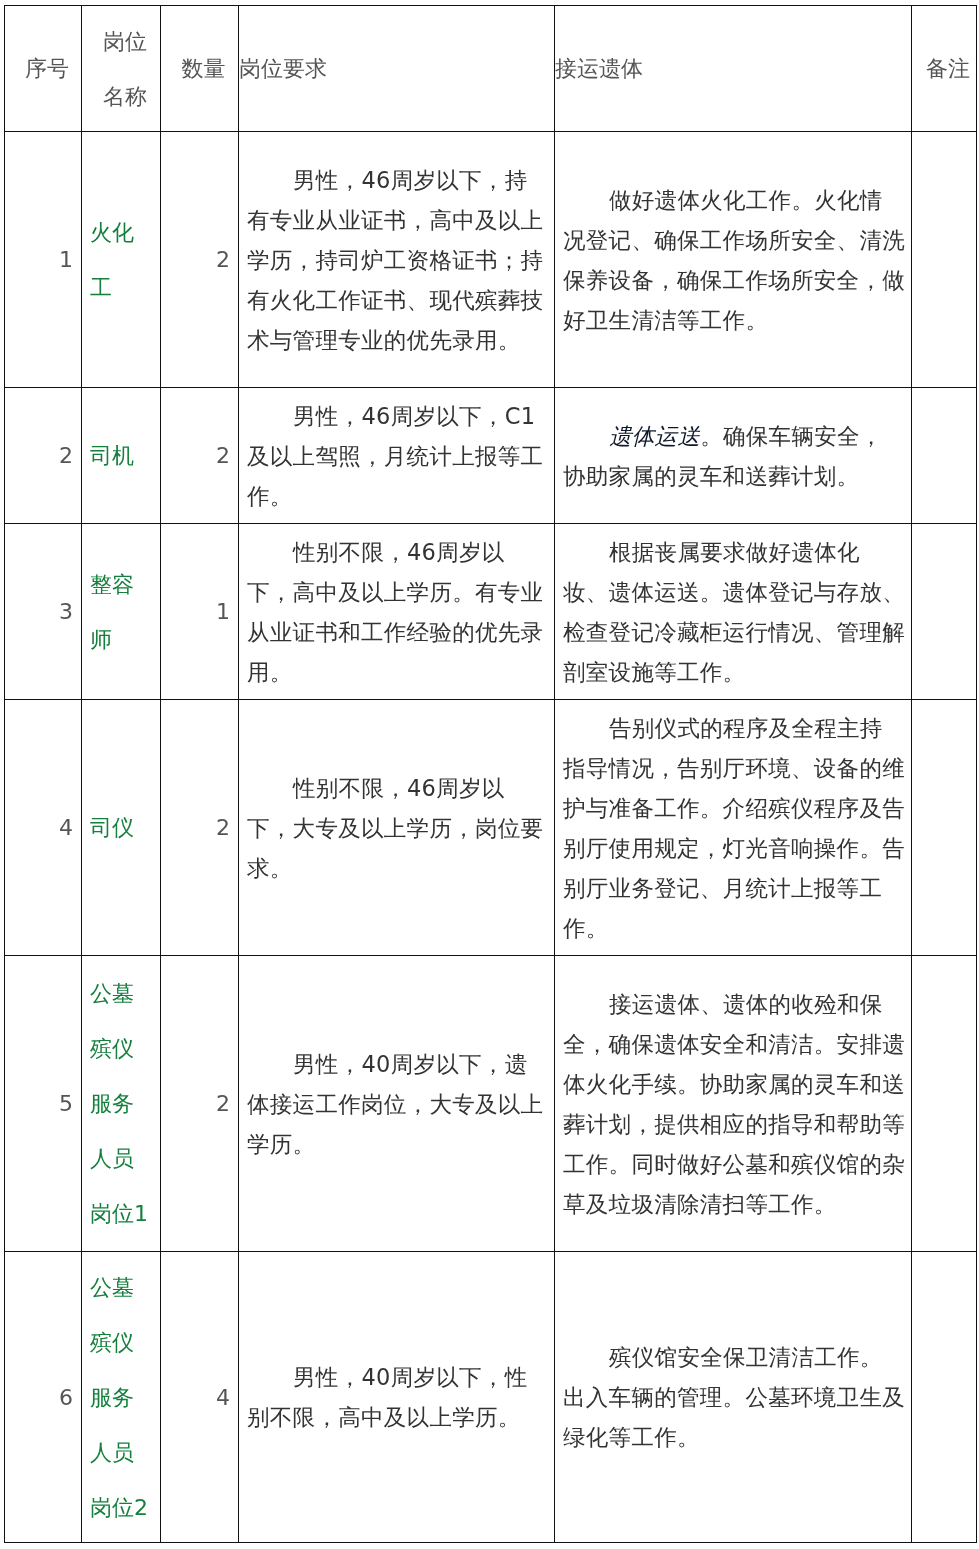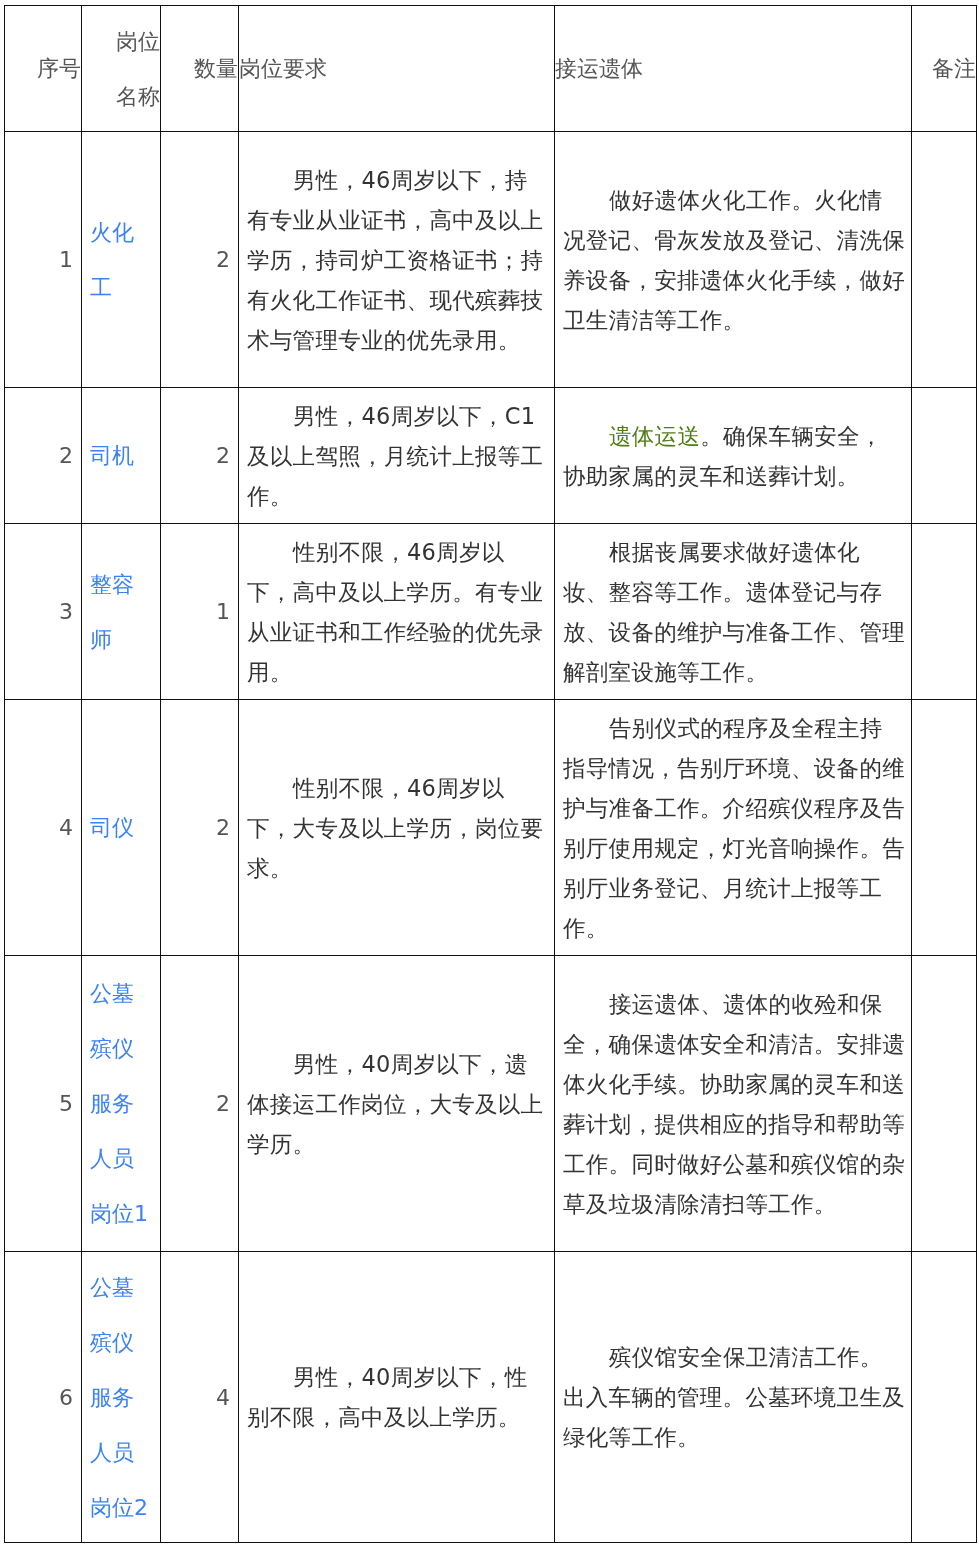--- a/index.html
+++ b/index.html
@@ -42,45 +42,45 @@
   tr.r4 { height: 256px; }
   tr.r5 { height: 296px; }
   tr.r6 { height: 291px; }
 
   .hcell {
     font-size: 22px;
     color: #555;
     line-height: 55px;
   }
   .hcell.center { text-align: left; }
-  .hcell.left { text-align: right; padding-left: 8px; }
+  .hcell.left { text-align: center; padding-left: 8px; }
 
   .seq, .qty {
     text-align: right;
     padding-right: 8px !important;
     font-size: 22px;
     color: #555;
   }
   .name {
     padding-left: 8px !important;
     font-size: 22px;
-    color: #3b82f6;
+    color: #15803d;
     line-height: 55px;
   }
   .name span { display: block; }
 
   .para {
     font-size: 22.5px;
     line-height: 40px;
     color: #333;
     padding: 0 6px 0 8px !important;
     text-indent: 46px;
     letter-spacing: 0.3px;
   }
-  .para .muted { color: #4d7c0f; }
+  .para .muted { color: #0f172a; font-style: italic; }
   .note { }
 </style>
 </head>
 <body>
 
 <table class="jobs">
   <colgroup>
     <col class="c-seq">
       <col class="c-name">
       <col class="c-qty">
@@ -103,42 +103,42 @@
   </thead>
   <tbody>
     <tr class="r1">
       <td class="seq">1</td>
       <td class="name">
         <span>火化</span>
         <span>工</span>
       </td>
       <td class="qty">2</td>
       <td class="para">男性，46周岁以下，持有专业从业证书，高中及以上学历，持司炉工资格证书；持有火化工作证书、现代殡葬技术与管理专业的优先录用。</td>
-      <td class="para"><span class="muted"></span><span>做好遗体火化工作。火化情况登记、骨灰发放及登记、清洗保养设备，安排遗体火化手续，做好卫生清洁等工作。</span></td>
+      <td class="para"><span class="muted"></span><span>做好遗体火化工作。火化情况登记、确保工作场所安全、清洗保养设备，确保工作场所安全，做好卫生清洁等工作。</span></td>
       <td class="note"></td>
     </tr>
     <tr class="r2">
       <td class="seq">2</td>
       <td class="name">
         <span>司机</span>
       </td>
       <td class="qty">2</td>
       <td class="para">男性，46周岁以下，C1及以上驾照，月统计上报等工作。</td>
       <td class="para"><span class="muted">遗体运送</span><span>。确保车辆安全，协助家属的灵车和送葬计划。</span></td>
       <td class="note"></td>
     </tr>
     <tr class="r3">
       <td class="seq">3</td>
       <td class="name">
         <span>整容</span>
         <span>师</span>
       </td>
       <td class="qty">1</td>
       <td class="para">性别不限，46周岁以下，高中及以上学历。有专业从业证书和工作经验的优先录用。</td>
-      <td class="para"><span class="muted"></span><span>根据丧属要求做好遗体化妆、整容等工作。遗体登记与存放、设备的维护与准备工作、管理解剖室设施等工作。</span></td>
+      <td class="para"><span class="muted"></span><span>根据丧属要求做好遗体化妆、遗体运送。遗体登记与存放、检查登记冷藏柜运行情况、管理解剖室设施等工作。</span></td>
       <td class="note"></td>
     </tr>
     <tr class="r4">
       <td class="seq">4</td>
       <td class="name">
         <span>司仪</span>
       </td>
       <td class="qty">2</td>
       <td class="para">性别不限，46周岁以下，大专及以上学历，岗位要求。</td>
       <td class="para"><span class="muted"></span><span>告别仪式的程序及全程主持指导情况，告别厅环境、设备的维护与准备工作。介绍殡仪程序及告别厅使用规定，灯光音响操作。告别厅业务登记、月统计上报等工作。</span></td>

